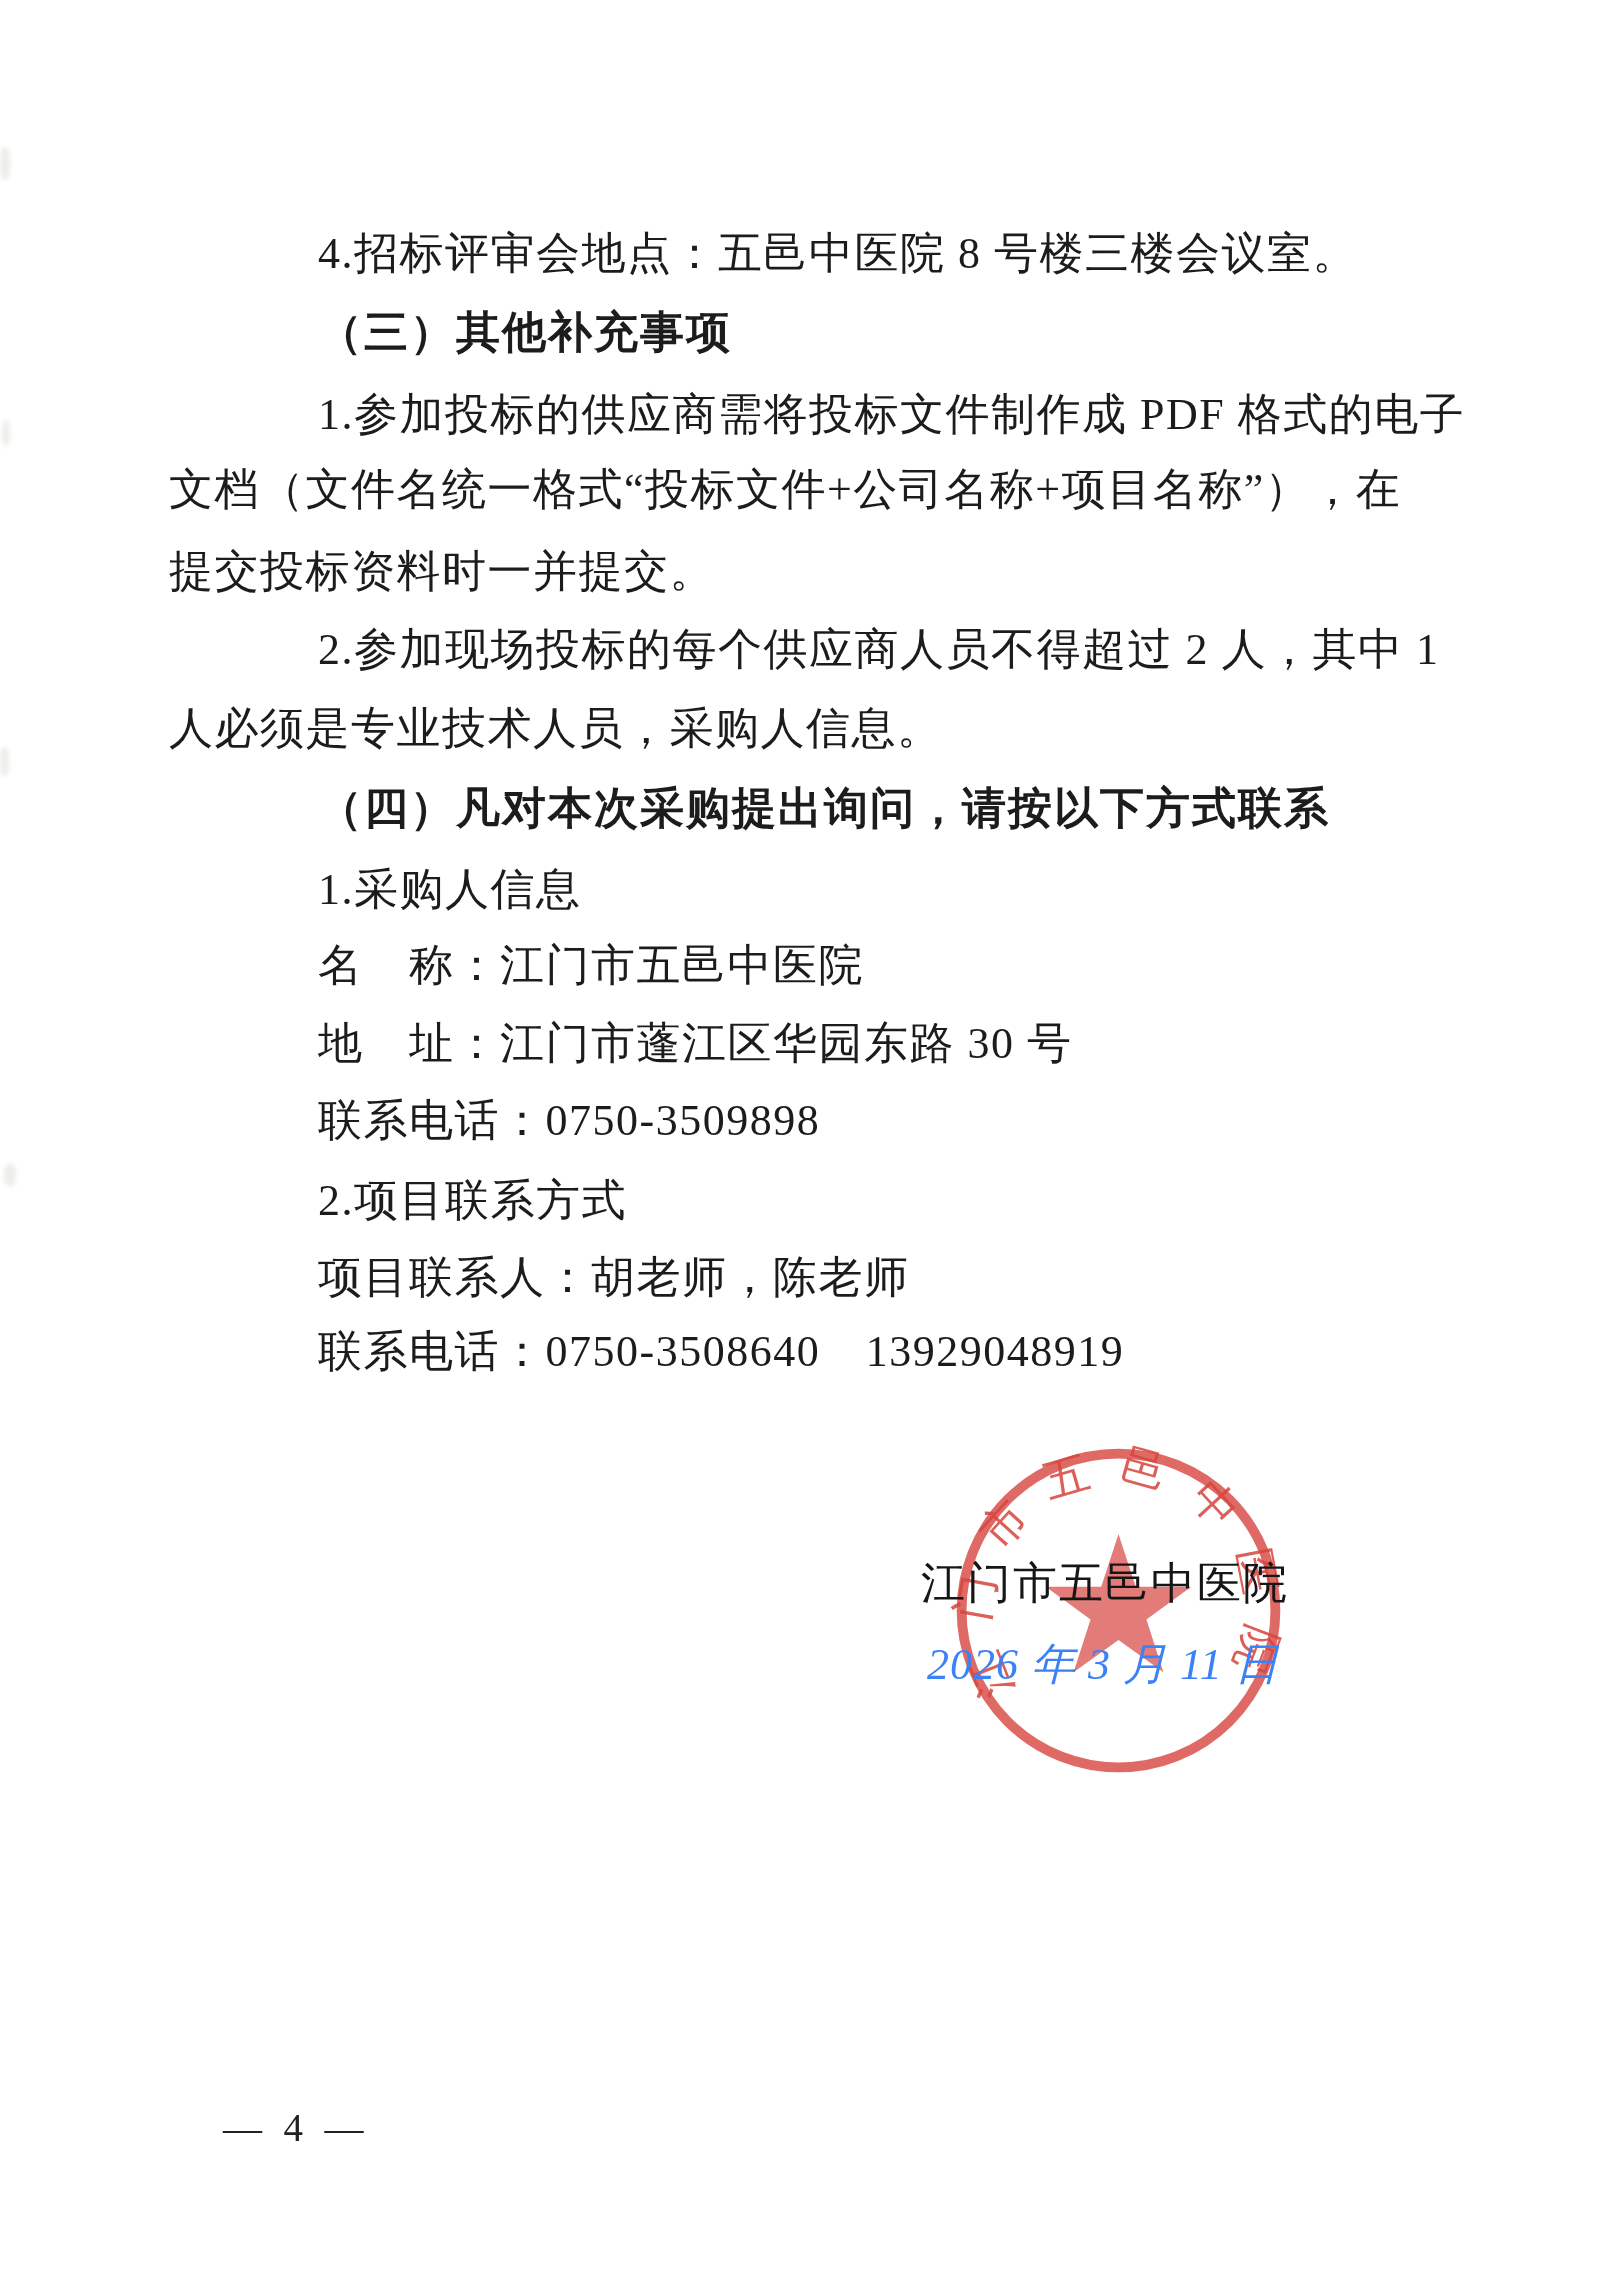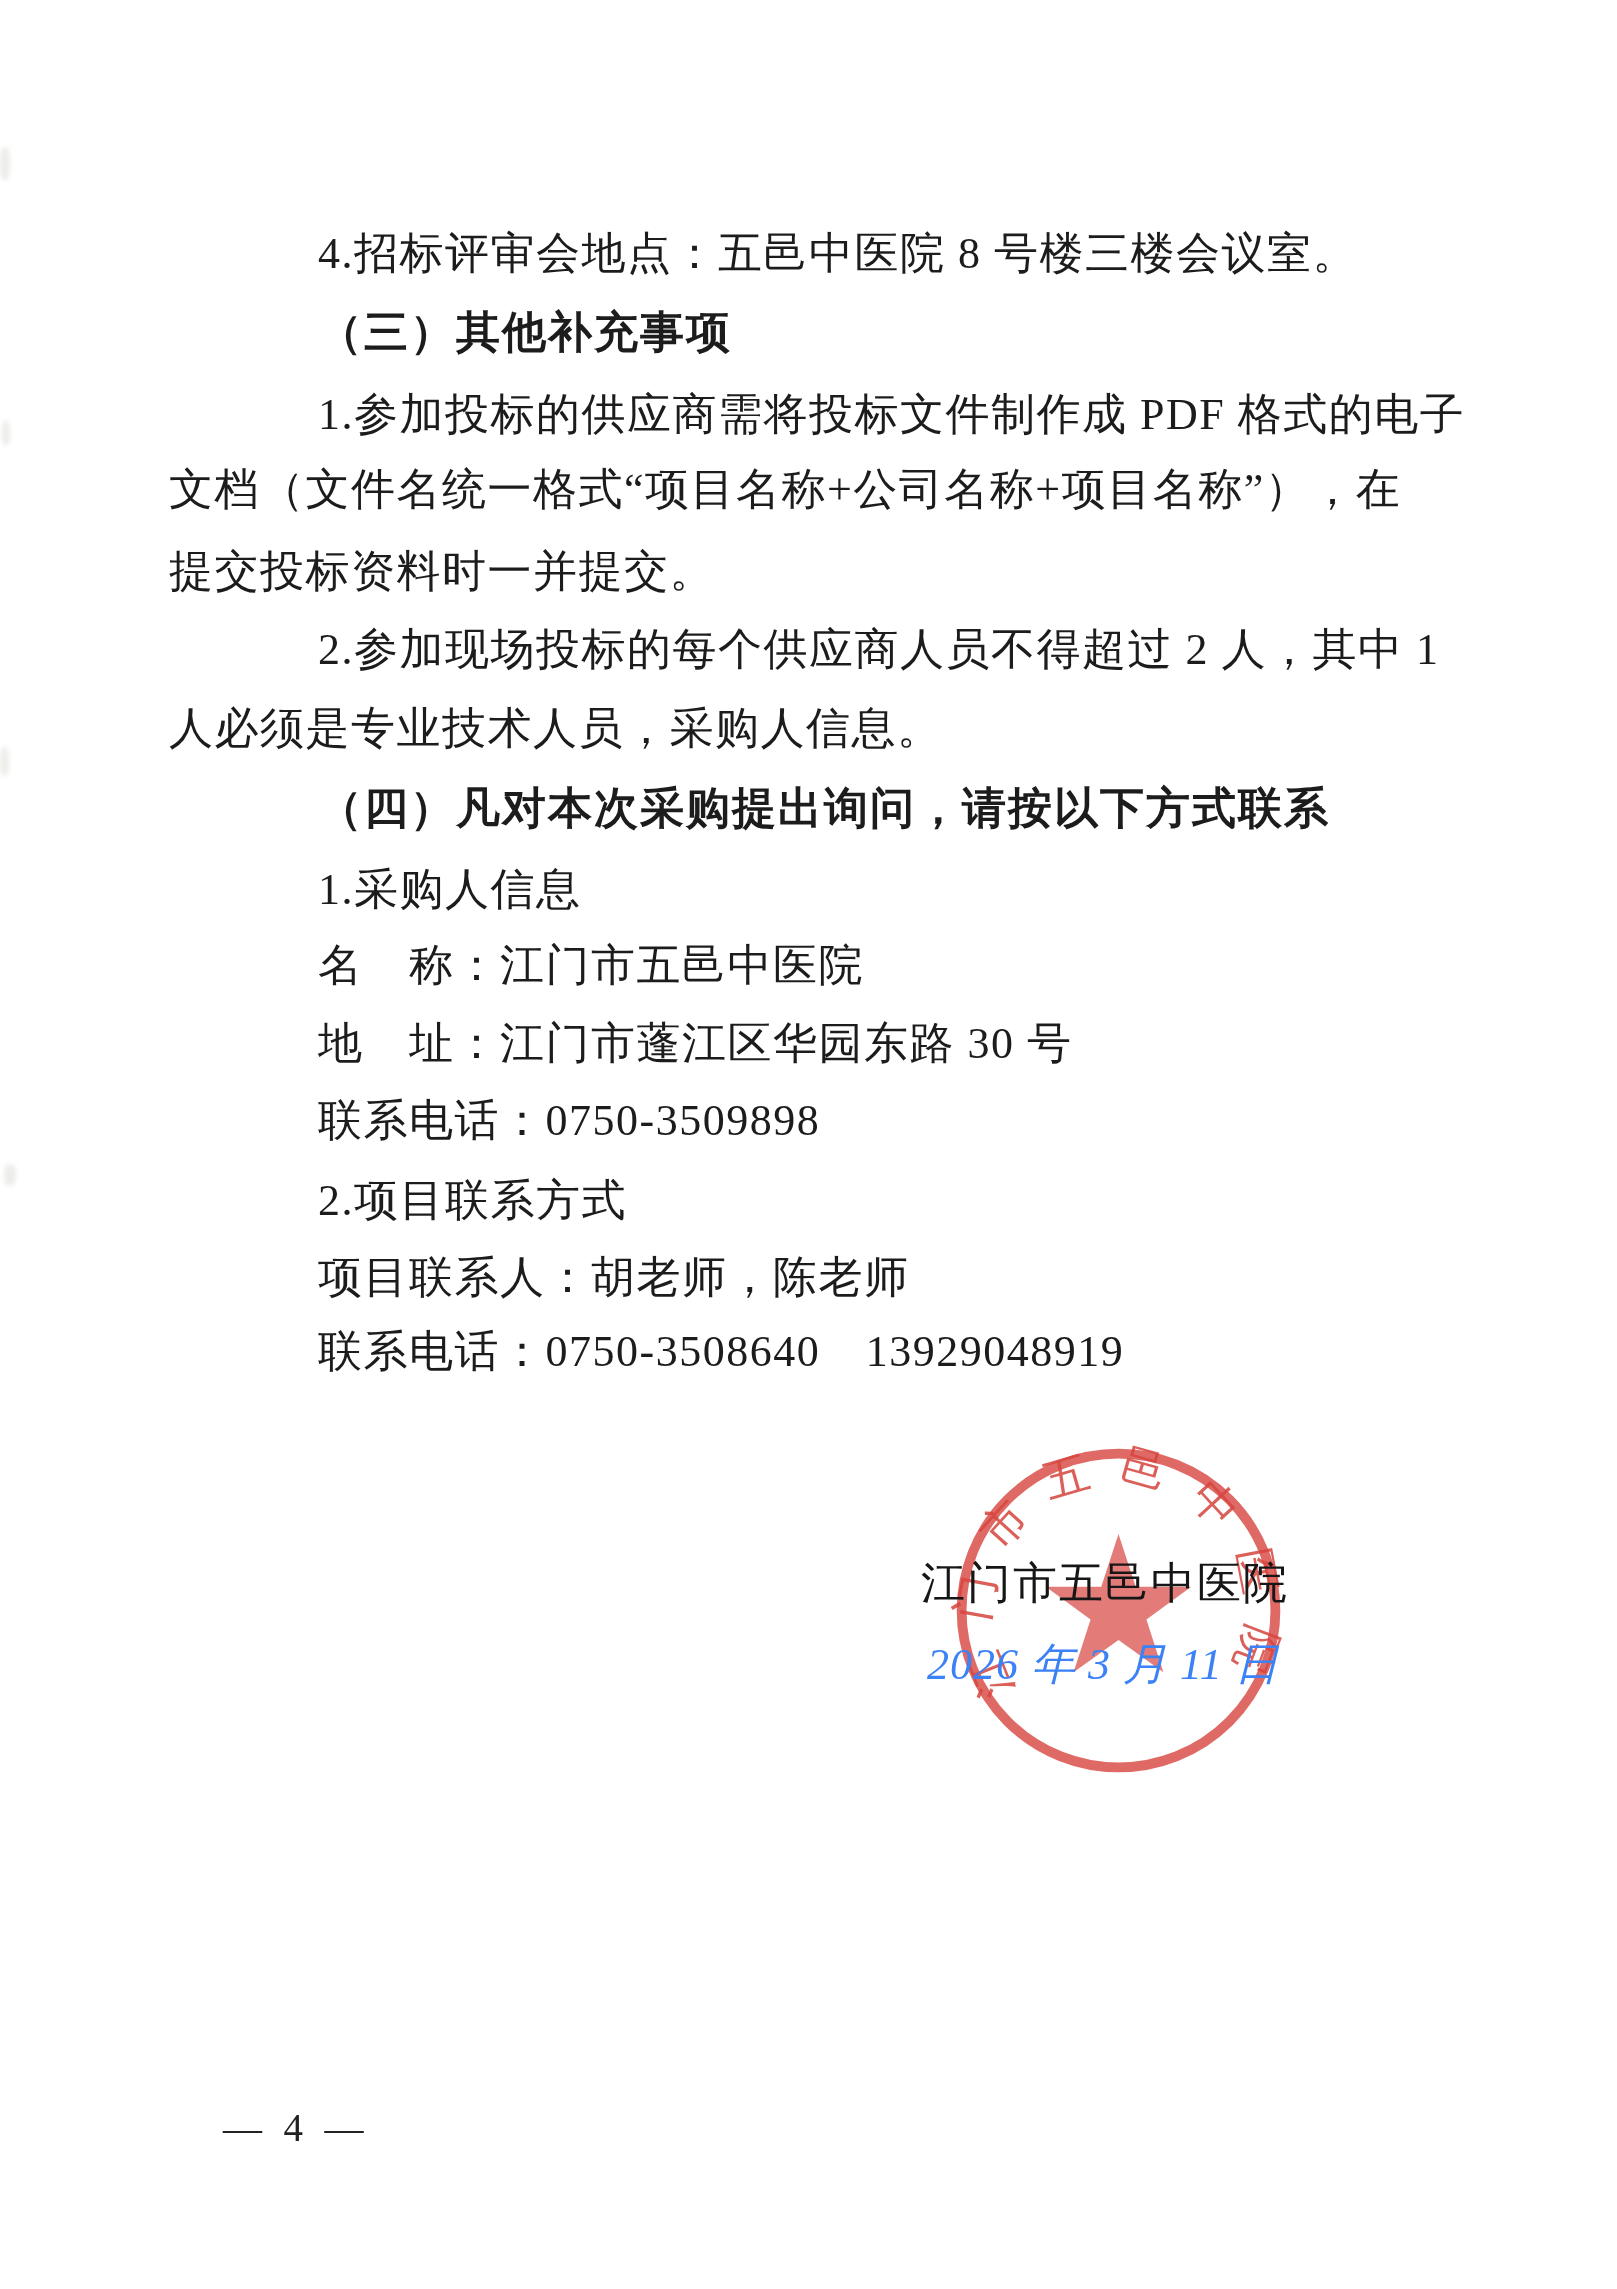--- a/index.html
+++ b/index.html
@@ -65,21 +65,21 @@
   <div>
     <span class="artifact a1"></span>
     <span class="artifact a2"></span>
     <span class="artifact a3"></span>
     <span class="artifact a4"></span>
   </div>
 
   <div class="line indent" style="top:223px">4.招标评审会地点：五邑中医院 8 号楼三楼会议室。</div>
   <div class="line indent heading" style="top:302px">（三）其他补充事项</div>
   <div class="line indent" style="top:384px">1.参加投标的供应商需将投标文件制作成 PDF 格式的电子</div>
-  <div class="line" style="top:459px">文档（文件名统一格式“项目名称+公司名称+项目名称”），在</div>
+  <div class="line" style="top:459px">文档（文件名统一格式“投标文件+公司名称+项目名称”），在</div>
   <div class="line" style="top:541px">提交投标资料时一并提交。</div>
   <div class="line indent" style="top:619px">2.参加现场投标的每个供应商人员不得超过 2 人，其中 1</div>
   <div class="line" style="top:698px">人必须是专业技术人员，采购人信息。</div>
   <div class="line indent heading" style="top:778px">（四）凡对本次采购提出询问，请按以下方式联系</div>
   <div class="line indent" style="top:859px">1.采购人信息</div>
   <div class="line indent" style="top:935px">名　称：江门市五邑中医院</div>
   <div class="line indent" style="top:1013px">地　址：江门市蓬江区华园东路 30 号</div>
   <div class="line indent" style="top:1090px">联系电话：0750-3509898</div>
   <div class="line indent" style="top:1170px">2.项目联系方式</div>
   <div class="line indent" style="top:1247px">项目联系人：胡老师，陈老师</div>

